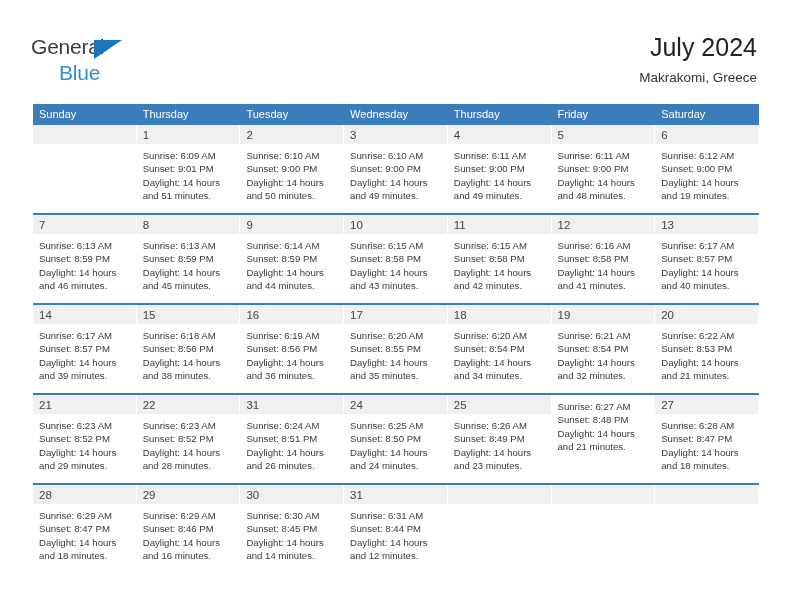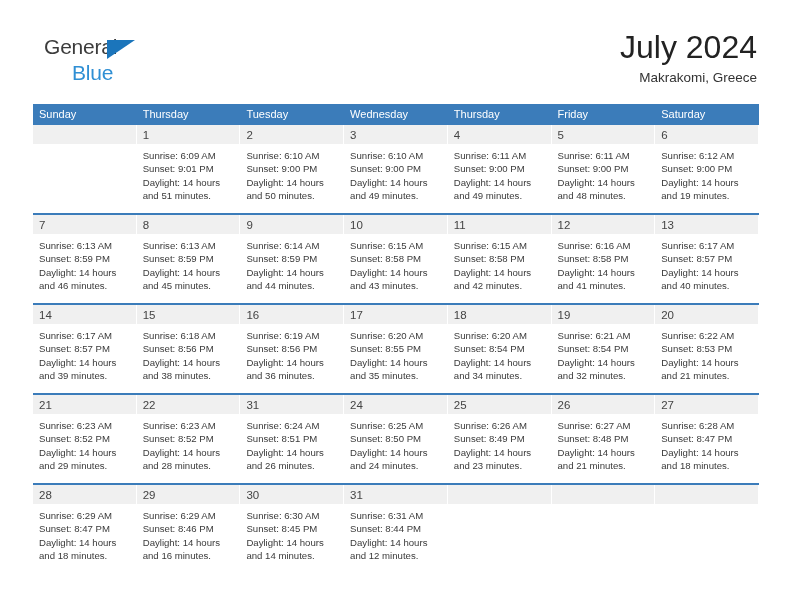--- a/index.html
+++ b/index.html
@@ -21,21 +21,21 @@
   
   .topbar {
     position: absolute;
     left: 0; top: 0;
     width: 792px;
     height: 103px;
   }
 
   .logo {
     position: absolute;
-    left: 44px;
+    left: 31px;
     top: 36px;
     width: 160px;
     height: 50px;
     line-height: 1;
     user-select: none;
   }
   .logo-row1 {
     position: relative;
     display: block;
     font-size: 21px;
@@ -60,21 +60,21 @@
     margin-left: 28px;
   }
 
   .title-block {
     position: absolute;
     right: 35px;
     top: 30px;
     text-align: right;
   }
   .cal-title {
-    font-size: 32px;
+    font-size: 25px;
     color: #222222;
     line-height: 34px;
     font-weight: normal;
     white-space: nowrap;
   }
   .cal-sub {
     font-size: 13.5px;
     color: #333333;
     line-height: 20px;
     margin-top: 4px;
@@ -408,21 +408,20 @@
             <div class="cell">
               <div class="numband"><span class="num">25</span></div>
               <div class="lines">
                 <div>Sunrise: 6:26 AM</div>
                 <div>Sunset: 8:49 PM</div>
                 <div>Daylight: 14 hours</div>
                 <div>and 23 minutes.</div>
               </div>
             </div>
             <div class="cell">
-              <div class="numband"><span class="num">26</span></div>
               <div class="lines">
                 <div>Sunrise: 6:27 AM</div>
                 <div>Sunset: 8:48 PM</div>
                 <div>Daylight: 14 hours</div>
                 <div>and 21 minutes.</div>
               </div>
             </div>
             <div class="cell">
               <div class="numband"><span class="num">27</span></div>
               <div class="lines">

